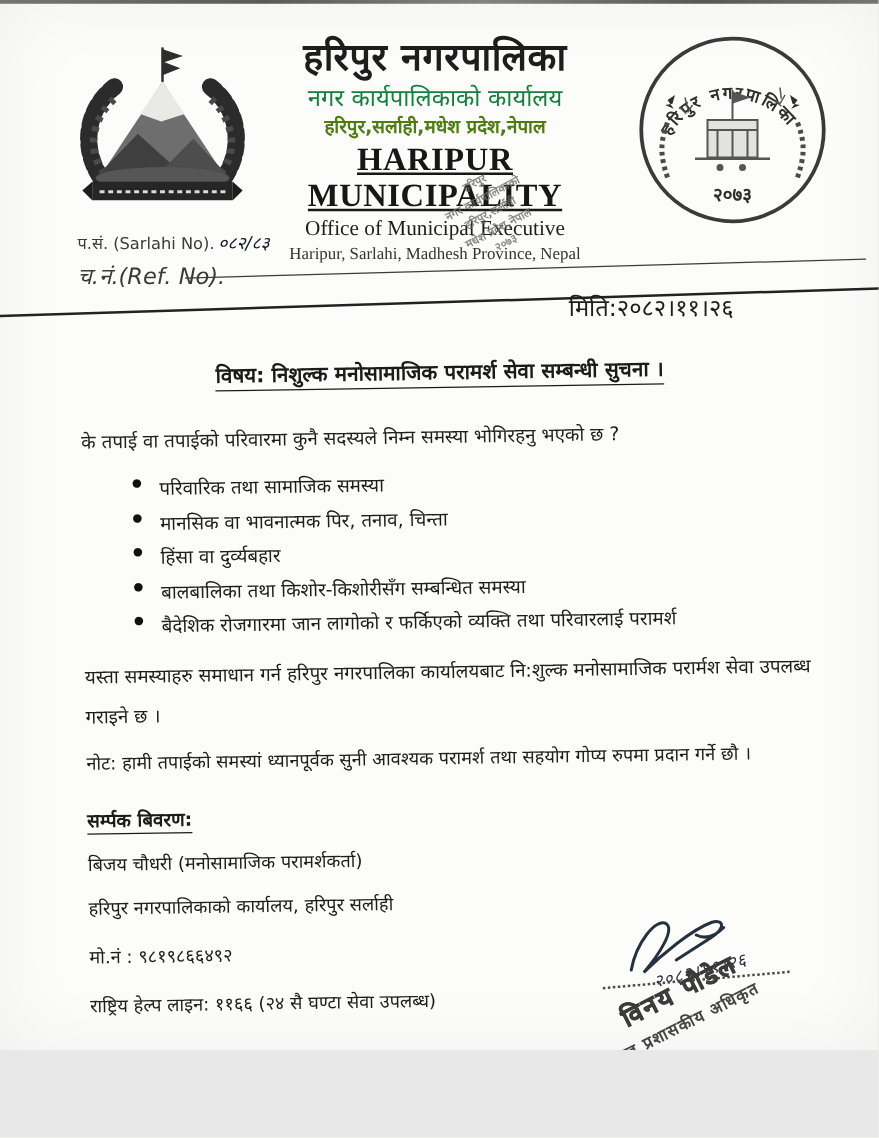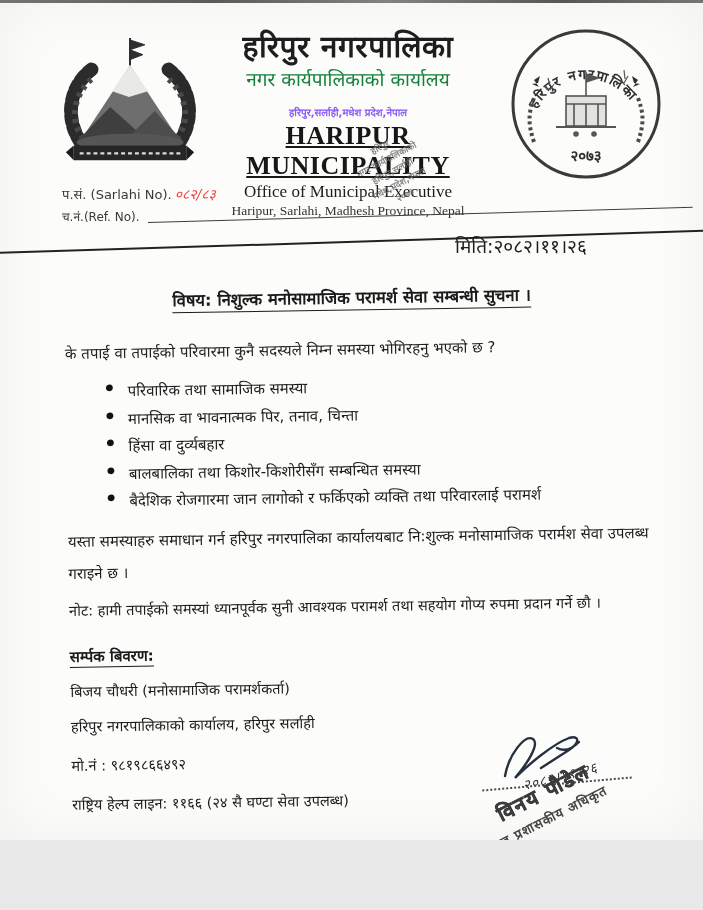--- a/index.html
+++ b/index.html
@@ -11,34 +11,34 @@
     color:#222;
   }
   .top-edge{position:absolute;top:0;left:0;width:100%;height:3px;
     background:linear-gradient(90deg,#555 0%,#333 30%,#666 55%,#2f2f2f 80%,#555 100%);opacity:.8;}
   
   .emblem{position:absolute;left:56px;top:32px;width:148px;height:148px;}
   .seal{position:absolute;left:508px;top:24px;width:156px;height:160px;}
   .head-center{position:absolute;left:183px;top:30px;width:330px;text-align:center;line-height:1.15;}
   .np-title{font-size:30px;font-weight:bold;letter-spacing:.5px;color:#1d1d1d;}
   .np-sub{font-size:19px;margin-top:4px;color:#15803d;}
-  .np-addr{font-size:10px;font-weight:bold;margin-top:17px;color:#8b5cf6;}
+  .np-addr{font-size:15px;font-weight:bold;margin-top:3px;color:#4d7c0f;}
   .en-title{font-family:"Liberation Serif","DejaVu Serif",serif;font-size:26px;font-weight:bold;margin-top:2px;letter-spacing:.5px;color:#171717;text-decoration:underline;}
   .en-sub{font-family:"Liberation Serif","DejaVu Serif",serif;font-size:17px;font-weight:normal;margin-top:1px;color:#1c1c1c;}
   .en-addr{font-family:"Liberation Serif","DejaVu Serif",serif;font-size:13.5px;margin-top:2px;color:#333;}
   
   .center-stamp{
     position:absolute;left:318px;top:138px;width:150px;text-align:center;
     transform:rotate(-28deg);color:#6d6d6d;opacity:.8;line-height:1.5;
     font-size:9px;font-weight:bold;pointer-events:none;
   }
   .center-stamp span{display:block;}
   .letter-no{position:absolute;left:62px;top:184px;font-size:13px;color:#3a3a3a;}
-  .hand-no{font-style:italic;font-size:14px;color:#ef4444;margin-left:3px;}
-  .ref-no{position:absolute;left:62px;top:208px;font-size:12px;color:#3a3a3a;}
+  .hand-no{font-style:italic;font-size:14px;color:#0f172a;margin-left:3px;}
+  .ref-no{position:absolute;left:62px;top:208px;font-size:18px;color:#3a3a3a;font-style:italic;}
   .ref-line{position:absolute;left:148px;top:222px;width:545px;border-top:1.5px solid #3c3c3c;
     transform:rotate(-1.6deg);transform-origin:left center;}
   .main-rule{position:absolute;left:-4px;top:252px;width:715px;border-top:2.5px solid #222;
     transform:rotate(-1.8deg);transform-origin:left center;}
   .date-line{position:absolute;left:455px;top:233px;font-size:19px;color:#1e1e1e;}
   
   .doc-body{position:absolute;left:0;top:290px;width:703px;transform:rotate(-0.9deg);transform-origin:60px 0;}
   .subject{width:100%;text-align:center;font-size:16.5px;font-weight:bold;color:#1b1b1b;}
   .subject span{border-bottom:1.5px solid #1b1b1b;padding-bottom:2px;}
   .question{margin:30px 0 0 64px;font-size:15px;color:#1f1f1f;}

